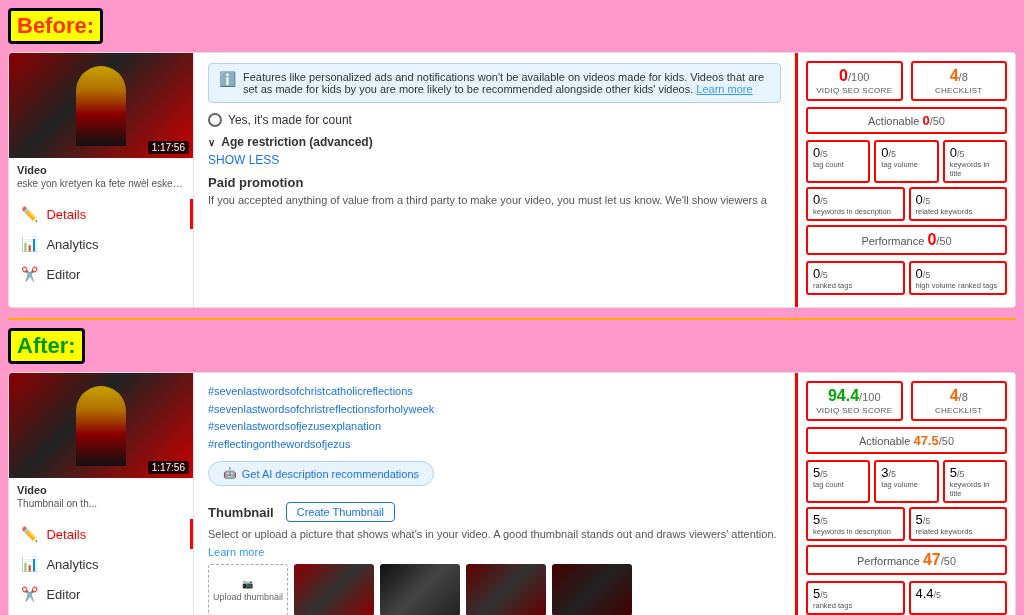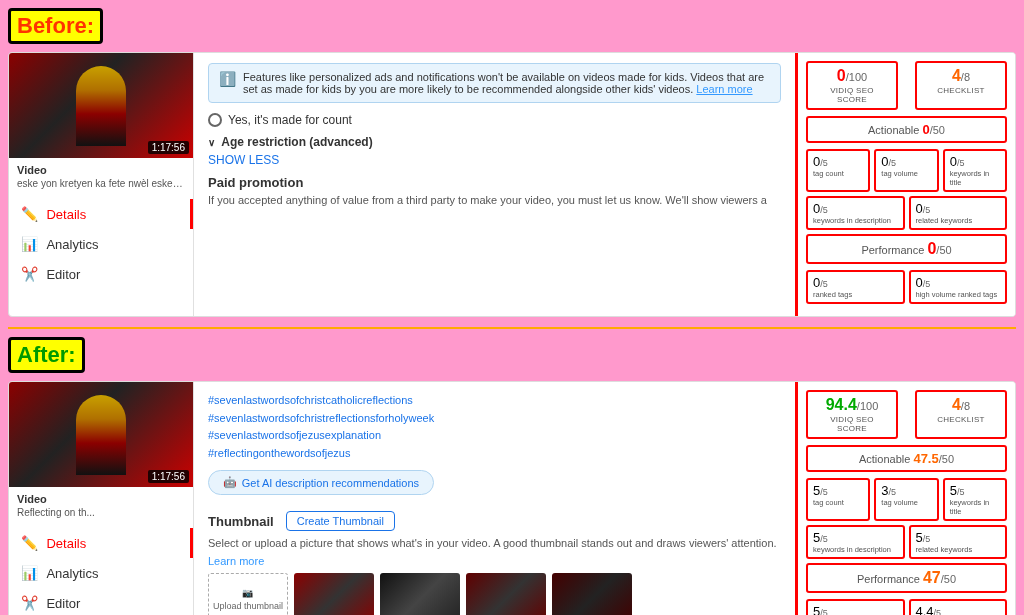--- a/index.html
+++ b/index.html
@@ -142,21 +142,21 @@
     .score-panel {
       width: 220px;
       min-width: 220px;
       border-left: 3px solid #f00;
       padding: 8px;
       background: #fff;
     }
 
     .score-top-row {
       display: flex;
-      gap: 17px;
+      gap: 8px;
       margin-bottom: 6px;
     }
 
     .score-box {
       border: 2px solid #f00;
       border-radius: 3px;
       padding: 4px 6px;
       flex: 1;
       text-align: center;
     }
@@ -557,21 +557,21 @@
 
     <div class="sidebar">
       <div class="video-thumb">
         <div class="thumb-img">
           <div class="thumb-person"></div>
         </div>
         <div class="thumb-duration">1:17:56</div>
       </div>
       <div class="video-info">
         <div class="video-type">Video</div>
-        <div class="video-title-small">Reflecting on th...</div>
+        <div class="video-title-small">Thumbnail on th...</div>
       </div>
       <div class="sidebar-nav">
         <div class="nav-item active">
           <span class="nav-icon">✏️</span>
           <span>Details</span>
         </div>
         <div class="nav-item">
           <span class="nav-icon">📊</span>
           <span>Analytics</span>
         </div>

